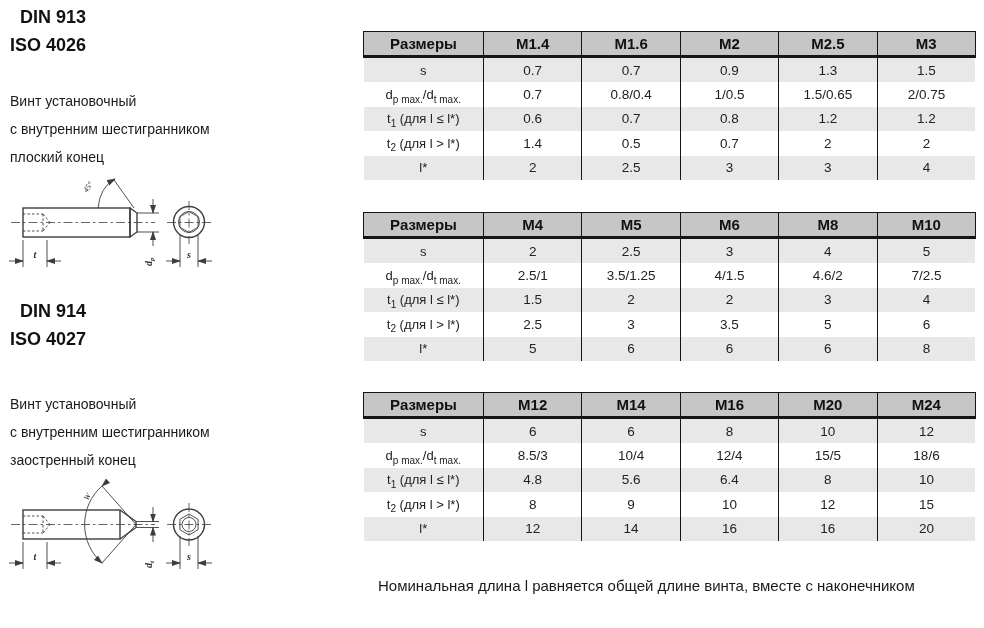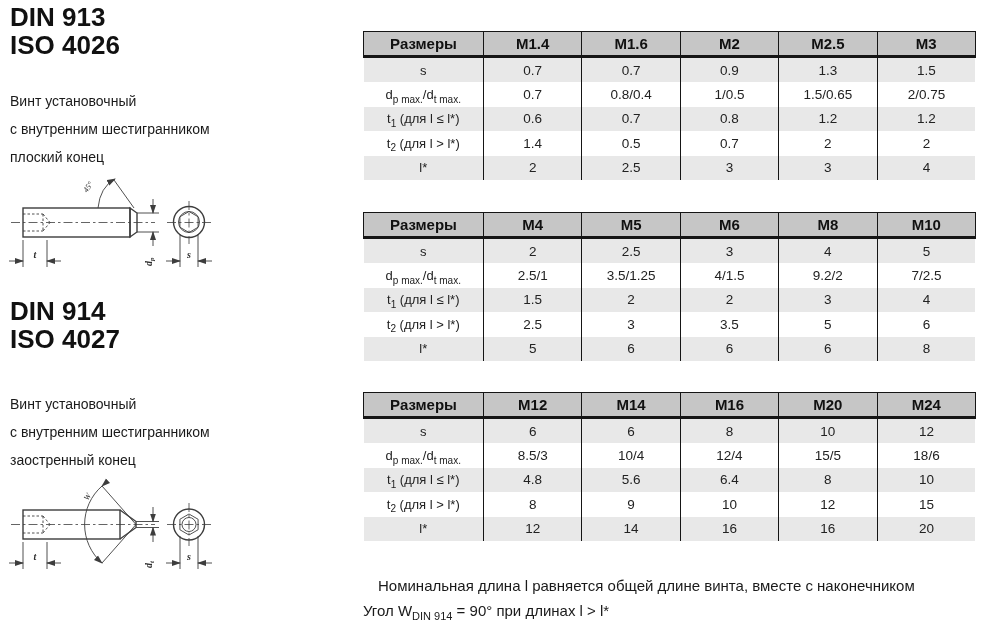--- a/index.html
+++ b/index.html
@@ -11,21 +11,21 @@
     --page_bg:#ffffff;
   }
   html,body{margin:0;padding:0;background:#fff;}
   .page{
     position:relative;width:984px;height:628px;overflow:hidden;
     background:var(--page_bg);color:var(--text);
     font-family:"Liberation Sans",sans-serif;
   }
   
   .abs{position:absolute;}
-  .std{left:10px;font-size:26px;font-weight:bold;line-height:28px;color:#111;}
+  .std{left:10px;font-size:18px;font-weight:bold;line-height:28px;color:#111;text-align:right;}
   .desc{left:10px;font-size:14px;line-height:28px;color:#1a1a1a;}
   .std1{top:3px;}
   .desc1{top:87px;}
   .std2{top:297px;}
   .desc2{top:390px;}
   .dwg1{left:3px;top:170px;}
   .dwg2{left:3px;top:474px;}
   
   .oln{stroke:var(--drawing_stroke);fill:none;stroke-width:1.4;}
   .thin{stroke:var(--drawing_stroke);fill:none;stroke-width:0.9;}
@@ -275,21 +275,21 @@
         <td>2.5</td>
         <td>3</td>
         <td>4</td>
         <td>5</td>
       </tr>
       <tr>
         <td class="lbl"><span>d</span><sub>p max.</sub><span>/</span><span>d</span><sub>t max.</sub></td>
         <td>2.5/1</td>
         <td>3.5/1.25</td>
         <td>4/1.5</td>
-        <td>9.2/2</td>
+        <td>4.6/2</td>
         <td>7/2.5</td>
       </tr>
       <tr>
         <td class="lbl"><span>t</span><sub>1</sub><span> (для l ≤ l*)</span></td>
         <td>1.5</td>
         <td>2</td>
         <td>2</td>
         <td>3</td>
         <td>4</td>
       </tr>
@@ -369,15 +369,14 @@
         <td>12</td>
         <td>14</td>
         <td>16</td>
         <td>16</td>
         <td>20</td>
       </tr>
     </tbody>
   </table>
 
   <div class="abs note n1">Номинальная длина l равняется общей длине винта, вместе с наконечником</div>
-  <div class="abs note n3"><span>Угол W</span><sub>DIN 914</sub><span> = 90° при длинах l &gt; l*</span></div>
 
 </div>
 
 </body></html>

